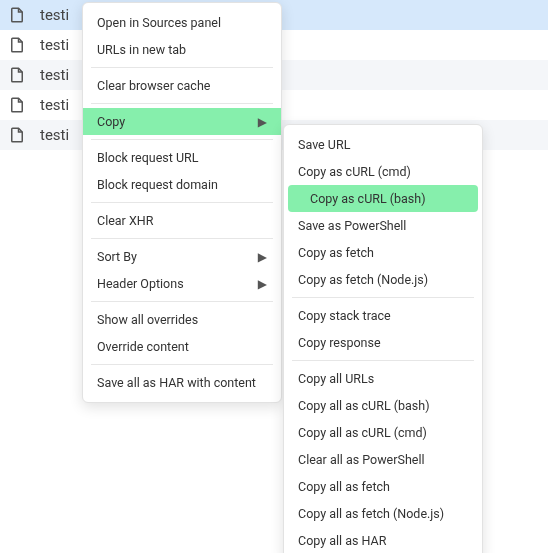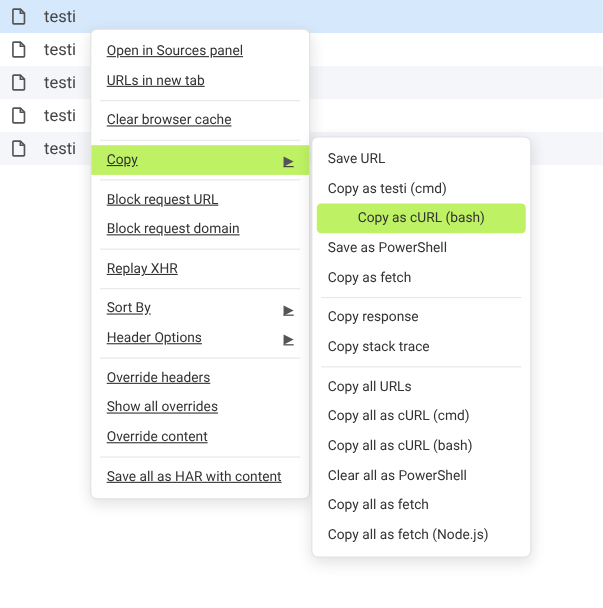--- a/index.html
+++ b/index.html
@@ -28,34 +28,34 @@
 .file-icon svg { width: 100%; height: 100%; display: block; }
 .context-menu {
   position: absolute;
   background: #fff;
   border: 1px solid #e2e2e2;
   border-radius: 6px;
   box-shadow: 0 4px 14px rgba(0,0,0,0.12);
   padding: 6px 0;
   min-width: 200px;
 }
-.menu-main { top: 26px; left: 82px; width: 200px; text-decoration: underline; }
+.menu-main { top: 2px; left: 82px; width: 200px; }
 .menu-sub { top: 124px; left: 283px; width: 176px; }
 .menu-item {
   display: flex;
   align-items: center;
   justify-content: space-between;
   padding: 6px 14px;
   cursor: default;
   font-size: 12.5px;
   color: #333;
   white-space: nowrap;
 }
-.menu-item.highlight { background: #bef264; }
-.menu-item.round { border-radius: 4px; margin: 0 4px; padding: 6px 10px; justify-content: center; }
+.menu-item.highlight { background: #86efac; }
+.menu-item.round { border-radius: 4px; margin: 0 4px; padding: 6px 22px; }
 .menu-separator {
   height: 1px;
   background: #e6e6e6;
   margin: 4px 8px;
 }
 .chevron {
   font-size: 12px;
   color: #555;
   margin-left: 8px;
 }
@@ -129,82 +129,85 @@
   </div>
   <div class="menu-separator"></div>
   <div class="menu-item">
       <span>Block request URL</span>
     </div>
   <div class="menu-item">
       <span>Block request domain</span>
     </div>
   <div class="menu-separator"></div>
   <div class="menu-item">
-      <span>Replay XHR</span>
+      <span>Clear XHR</span>
     </div>
   <div class="menu-separator"></div>
   <div class="menu-item">
     <span>Sort By</span>
     <span class="chevron">▶</span>
   </div>
   <div class="menu-item">
     <span>Header Options</span>
     <span class="chevron">▶</span>
   </div>
   <div class="menu-separator"></div>
   <div class="menu-item">
-      <span>Override headers</span>
-    </div>
-  <div class="menu-item">
       <span>Show all overrides</span>
     </div>
   <div class="menu-item">
       <span>Override content</span>
     </div>
   <div class="menu-separator"></div>
   <div class="menu-item">
       <span>Save all as HAR with content</span>
     </div>
 </div>
 
 <div class="context-menu menu-sub">
   <div class="menu-item">
       <span>Save URL</span>
     </div>
   <div class="menu-item">
-      <span>Copy as testi (cmd)</span>
+      <span>Copy as cURL (cmd)</span>
     </div>
   <div class="menu-item highlight round">
       <span>Copy as cURL (bash)</span>
     </div>
   <div class="menu-item">
       <span>Save as PowerShell</span>
     </div>
   <div class="menu-item">
       <span>Copy as fetch</span>
     </div>
-  <div class="menu-separator"></div>
+  <div class="menu-item">
+      <span>Copy as fetch (Node.js)</span>
+    </div>
+  <div class="menu-separator"></div>
+  <div class="menu-item">
+      <span>Copy stack trace</span>
+    </div>
   <div class="menu-item">
       <span>Copy response</span>
     </div>
-  <div class="menu-item">
-      <span>Copy stack trace</span>
-    </div>
   <div class="menu-separator"></div>
   <div class="menu-item">
       <span>Copy all URLs</span>
     </div>
   <div class="menu-item">
+      <span>Copy all as cURL (bash)</span>
+    </div>
+  <div class="menu-item">
       <span>Copy all as cURL (cmd)</span>
     </div>
   <div class="menu-item">
-      <span>Copy all as cURL (bash)</span>
-    </div>
-  <div class="menu-item">
       <span>Clear all as PowerShell</span>
     </div>
   <div class="menu-item">
       <span>Copy all as fetch</span>
     </div>
   <div class="menu-item">
       <span>Copy all as fetch (Node.js)</span>
     </div>
+  <div class="menu-item">
+      <span>Copy all as HAR</span>
+    </div>
 </div>
 
 </body></html>

